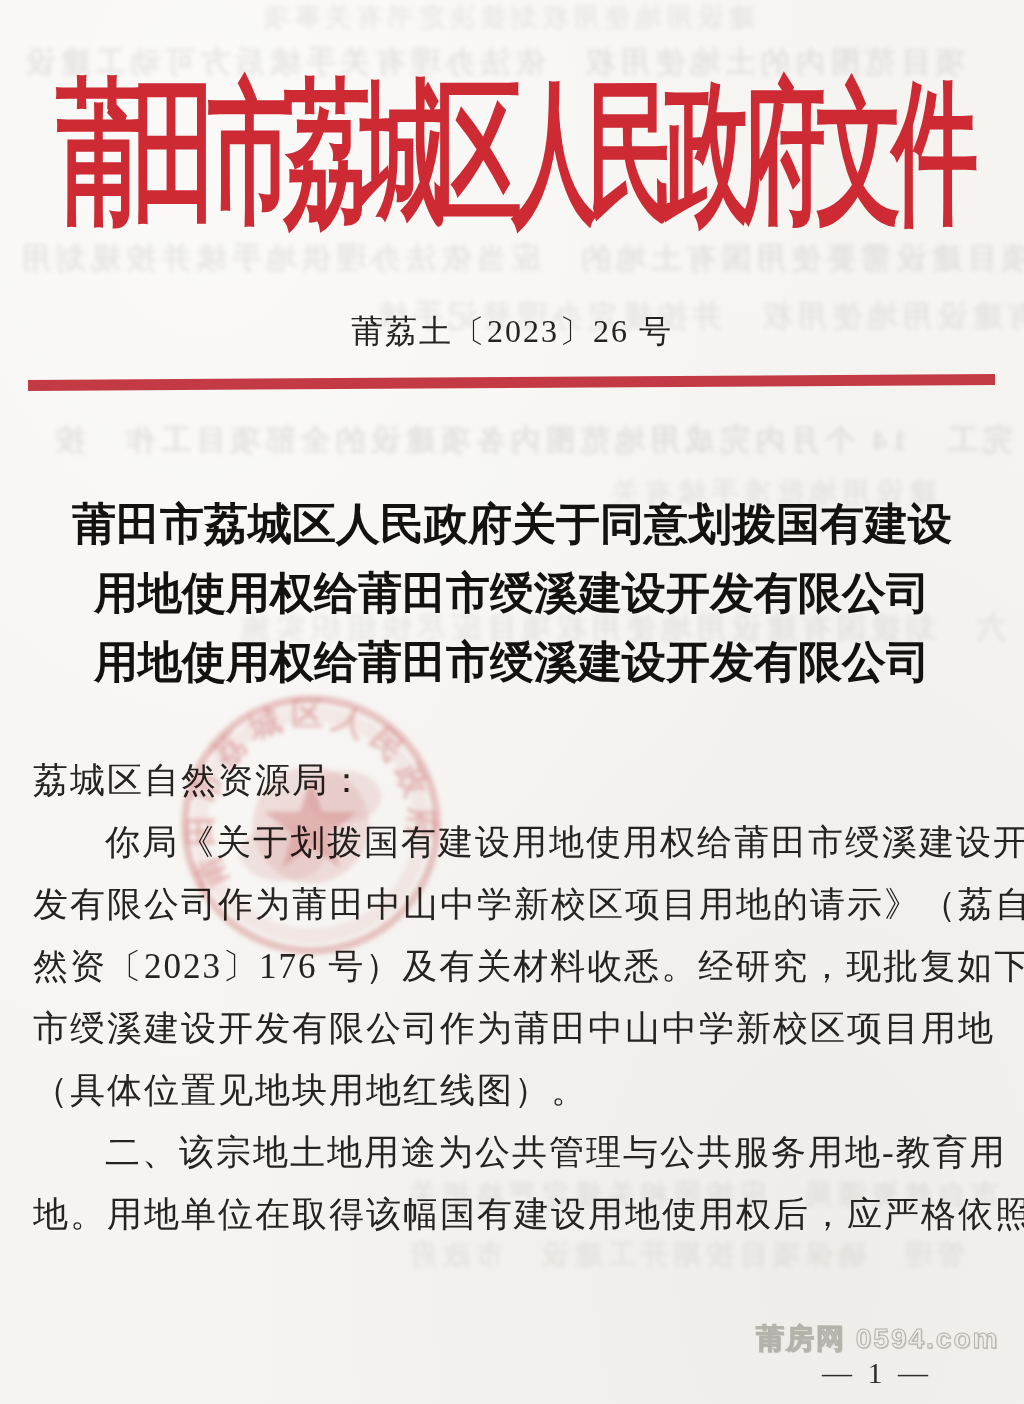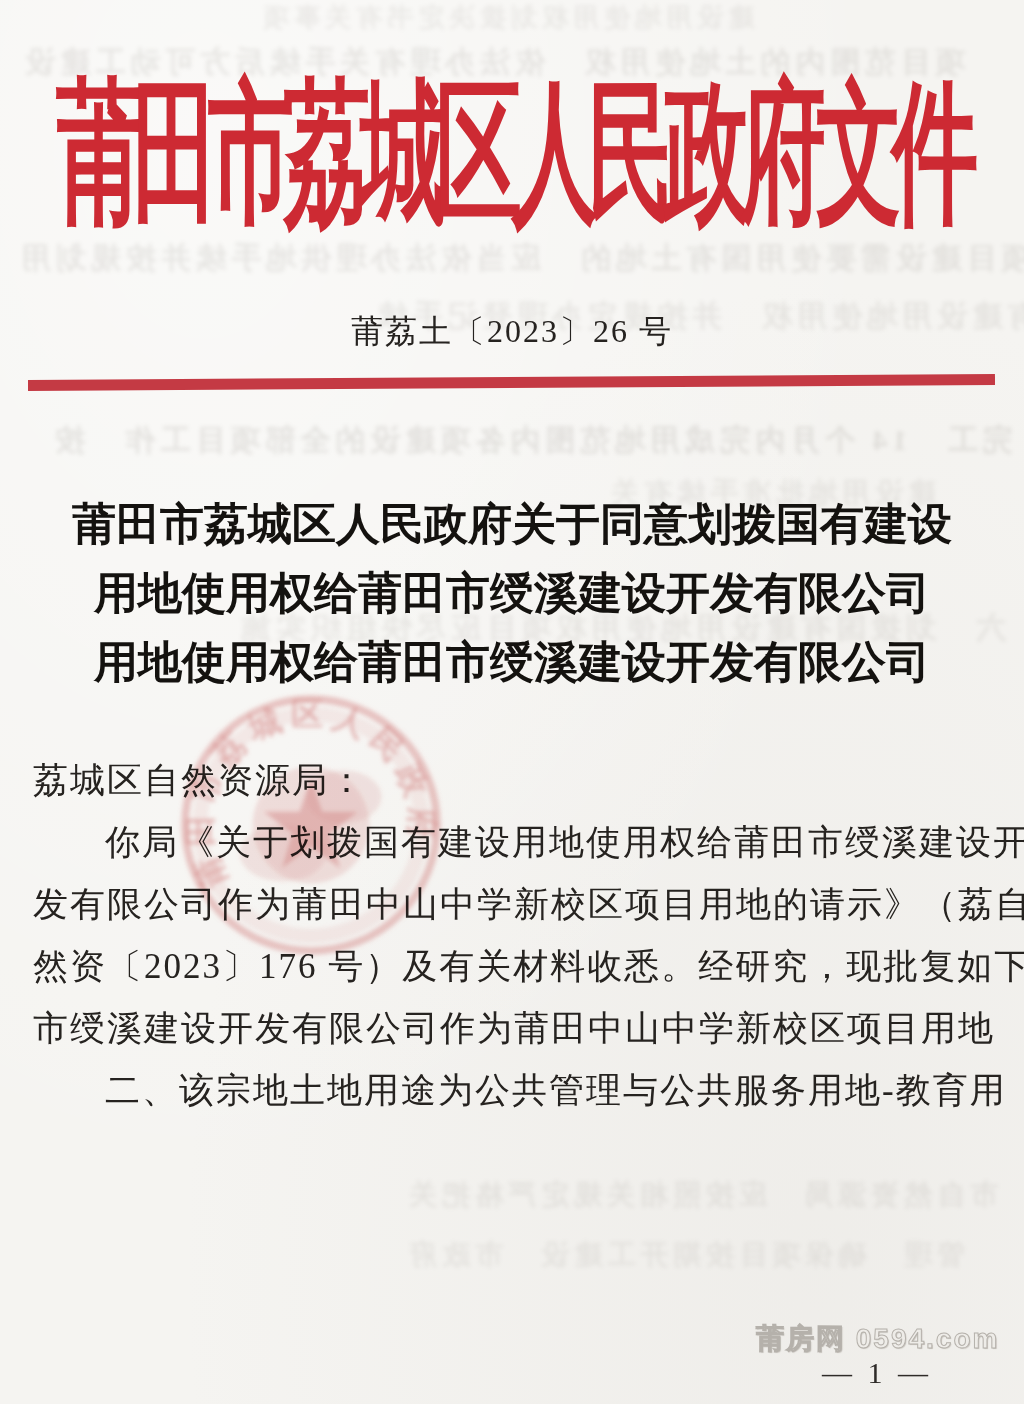--- a/index.html
+++ b/index.html
@@ -151,21 +151,23 @@
     <div>用地使用权给莆田市绶溪建设开发有限公司</div>
     <div>用地使用权给莆田市绶溪建设开发有限公司</div>
   </div>
 
   <div class="body-block">
     <div class="line">荔城区自然资源局：</div>
     <div class="line indent">你局《关于划拨国有建设用地使用权给莆田市绶溪建设开</div>
     <div class="line">发有限公司作为莆田中山中学新校区项目用地的请示》（荔自</div>
     <div class="line">然资〔2023〕176 号）及有关材料收悉。经研究，现批复如下：</div>
     <div class="line">市绶溪建设开发有限公司作为莆田中山中学新校区项目用地</div>
+    <div class="line">（具体位置见地块用地红线图）。</div>
     <div class="line indent">二、该宗地土地用途为公共管理与公共服务用地-教育用</div>
+    <div class="line">地。用地单位在取得该幅国有建设用地使用权后，应严格依照</div>
   </div>
 
   <svg class="seal" viewBox="0 0 300 300" aria-hidden="true">
     <defs>
       <filter id="sealBlur" x="-20%" y="-20%" width="140%" height="140%">
         <feGaussianBlur stdDeviation="2.2"></feGaussianBlur>
       </filter>
       <path id="sealArc" d="M150,150 m -106,0 a106,106 0 1,1 212,0 a106,106 0 1,1 -212,0" fill="none"></path>
     </defs>
     <g filter="url(#sealBlur)">

